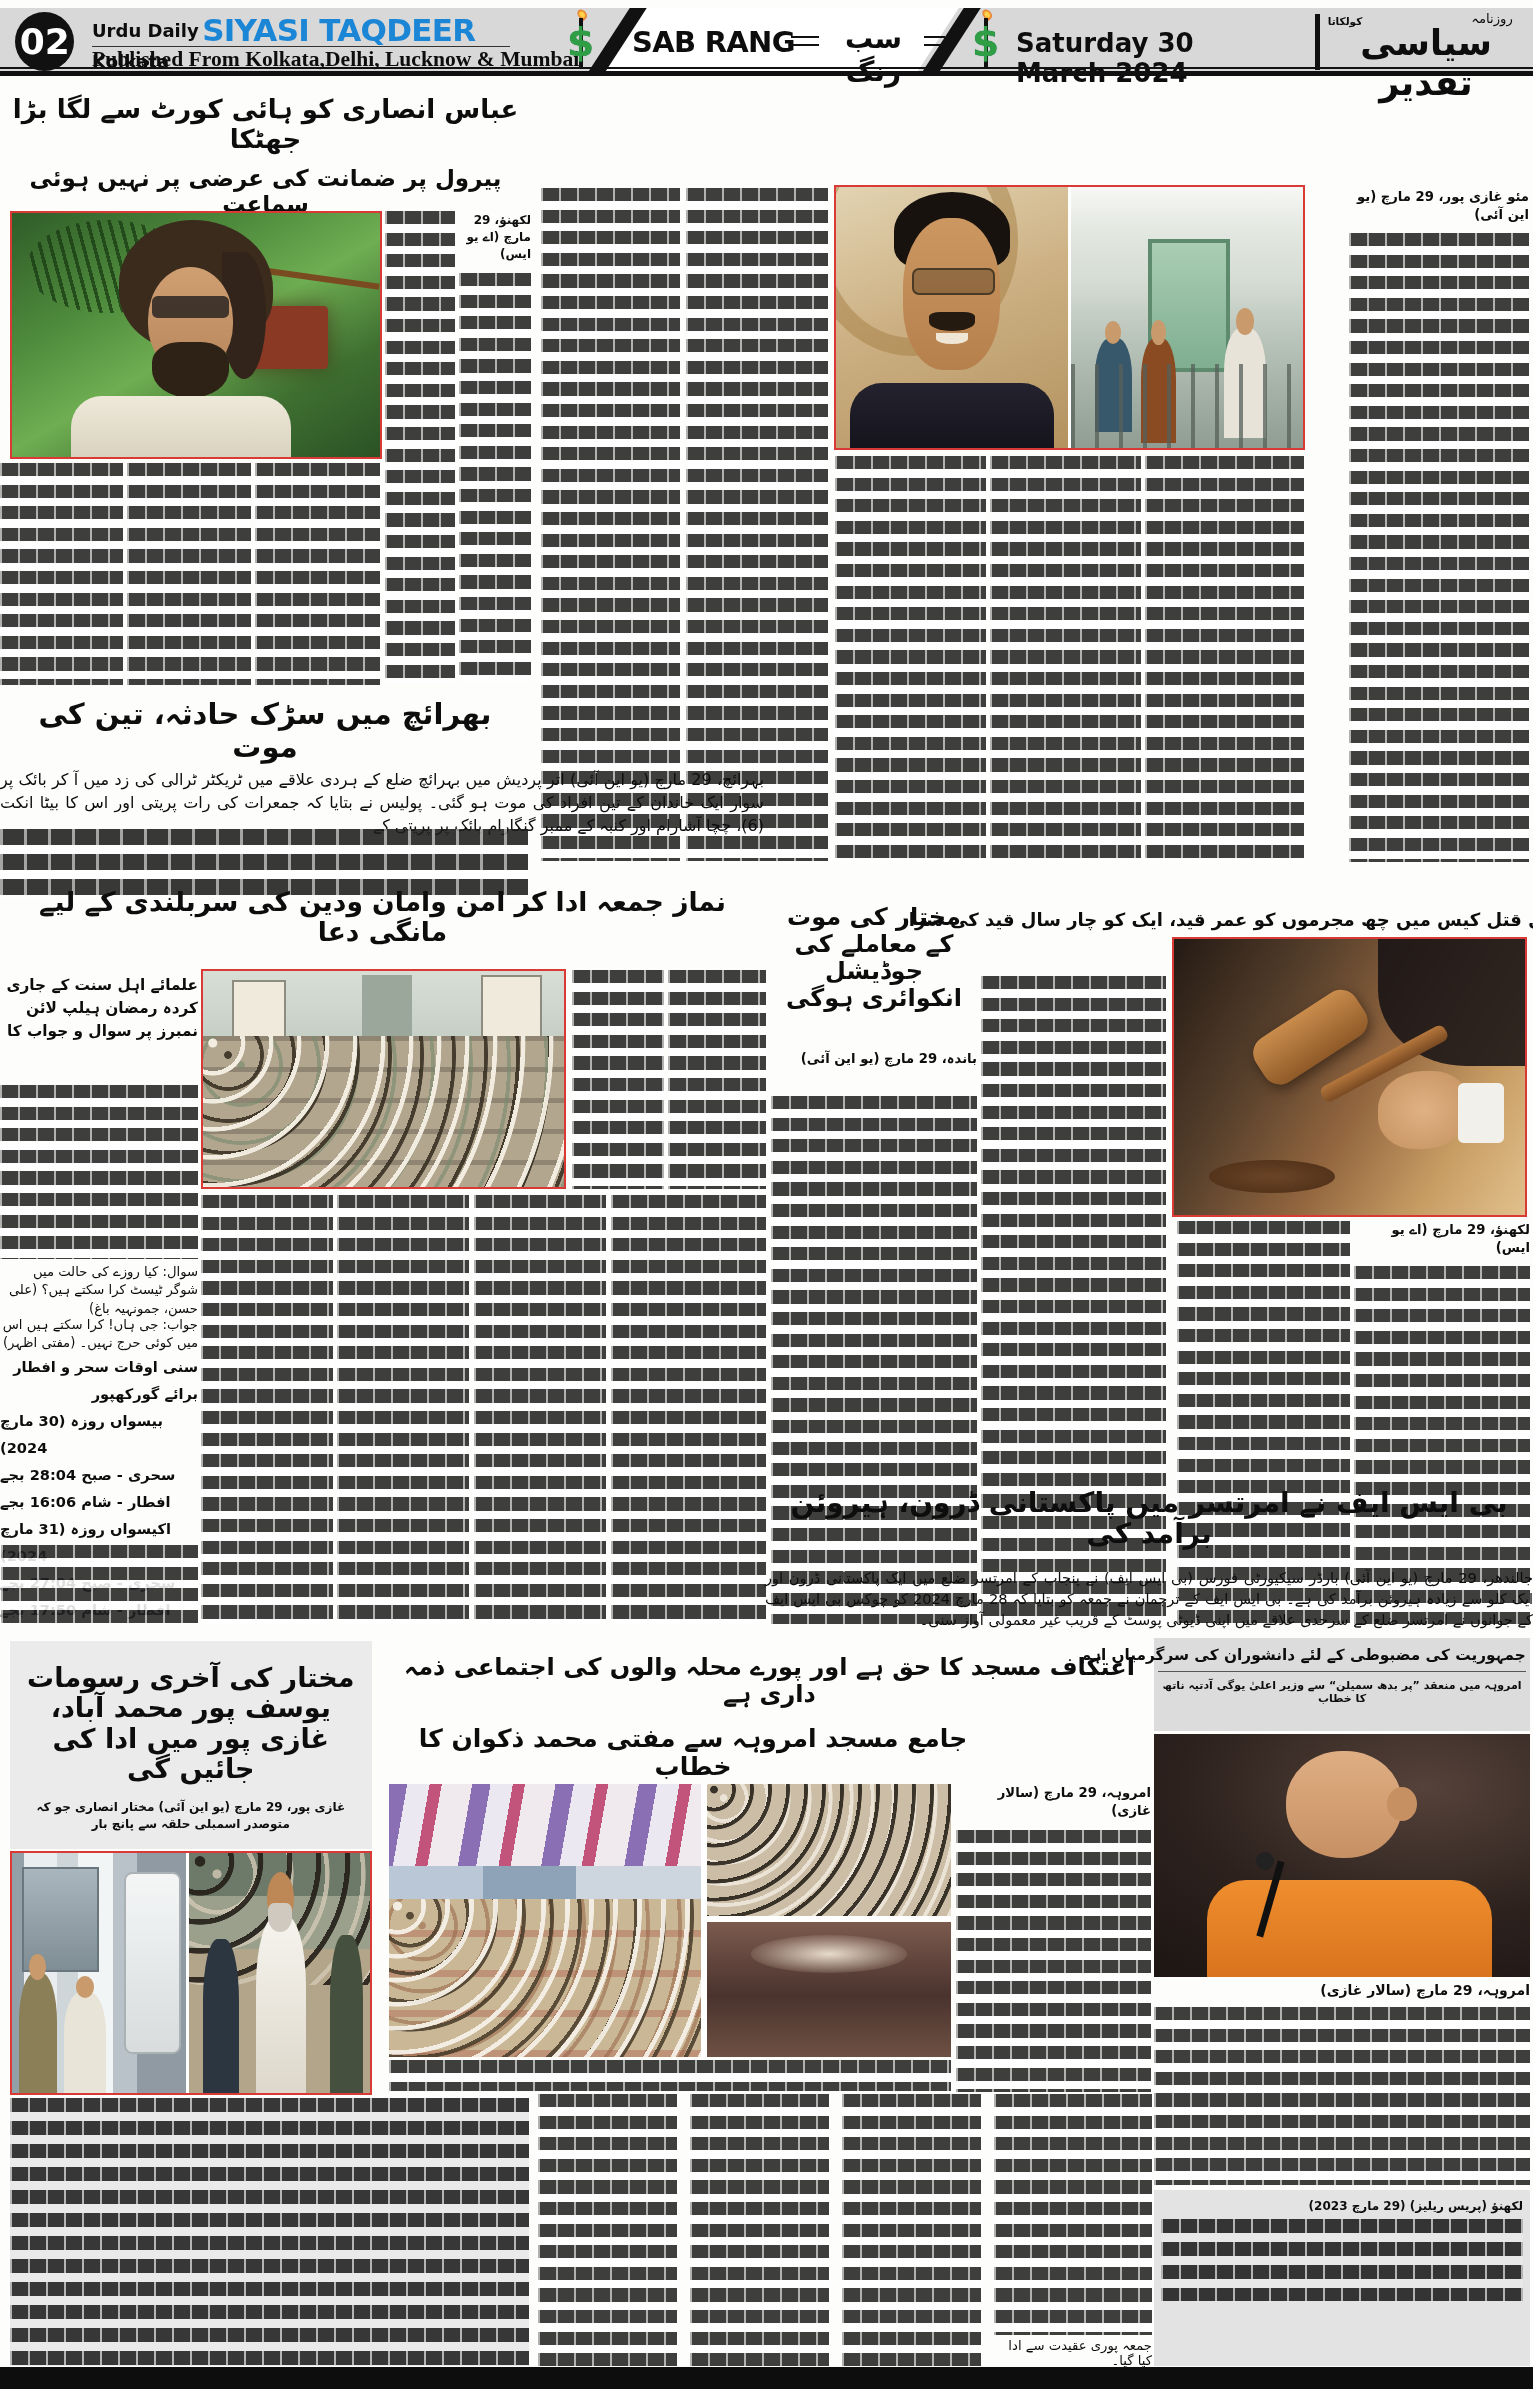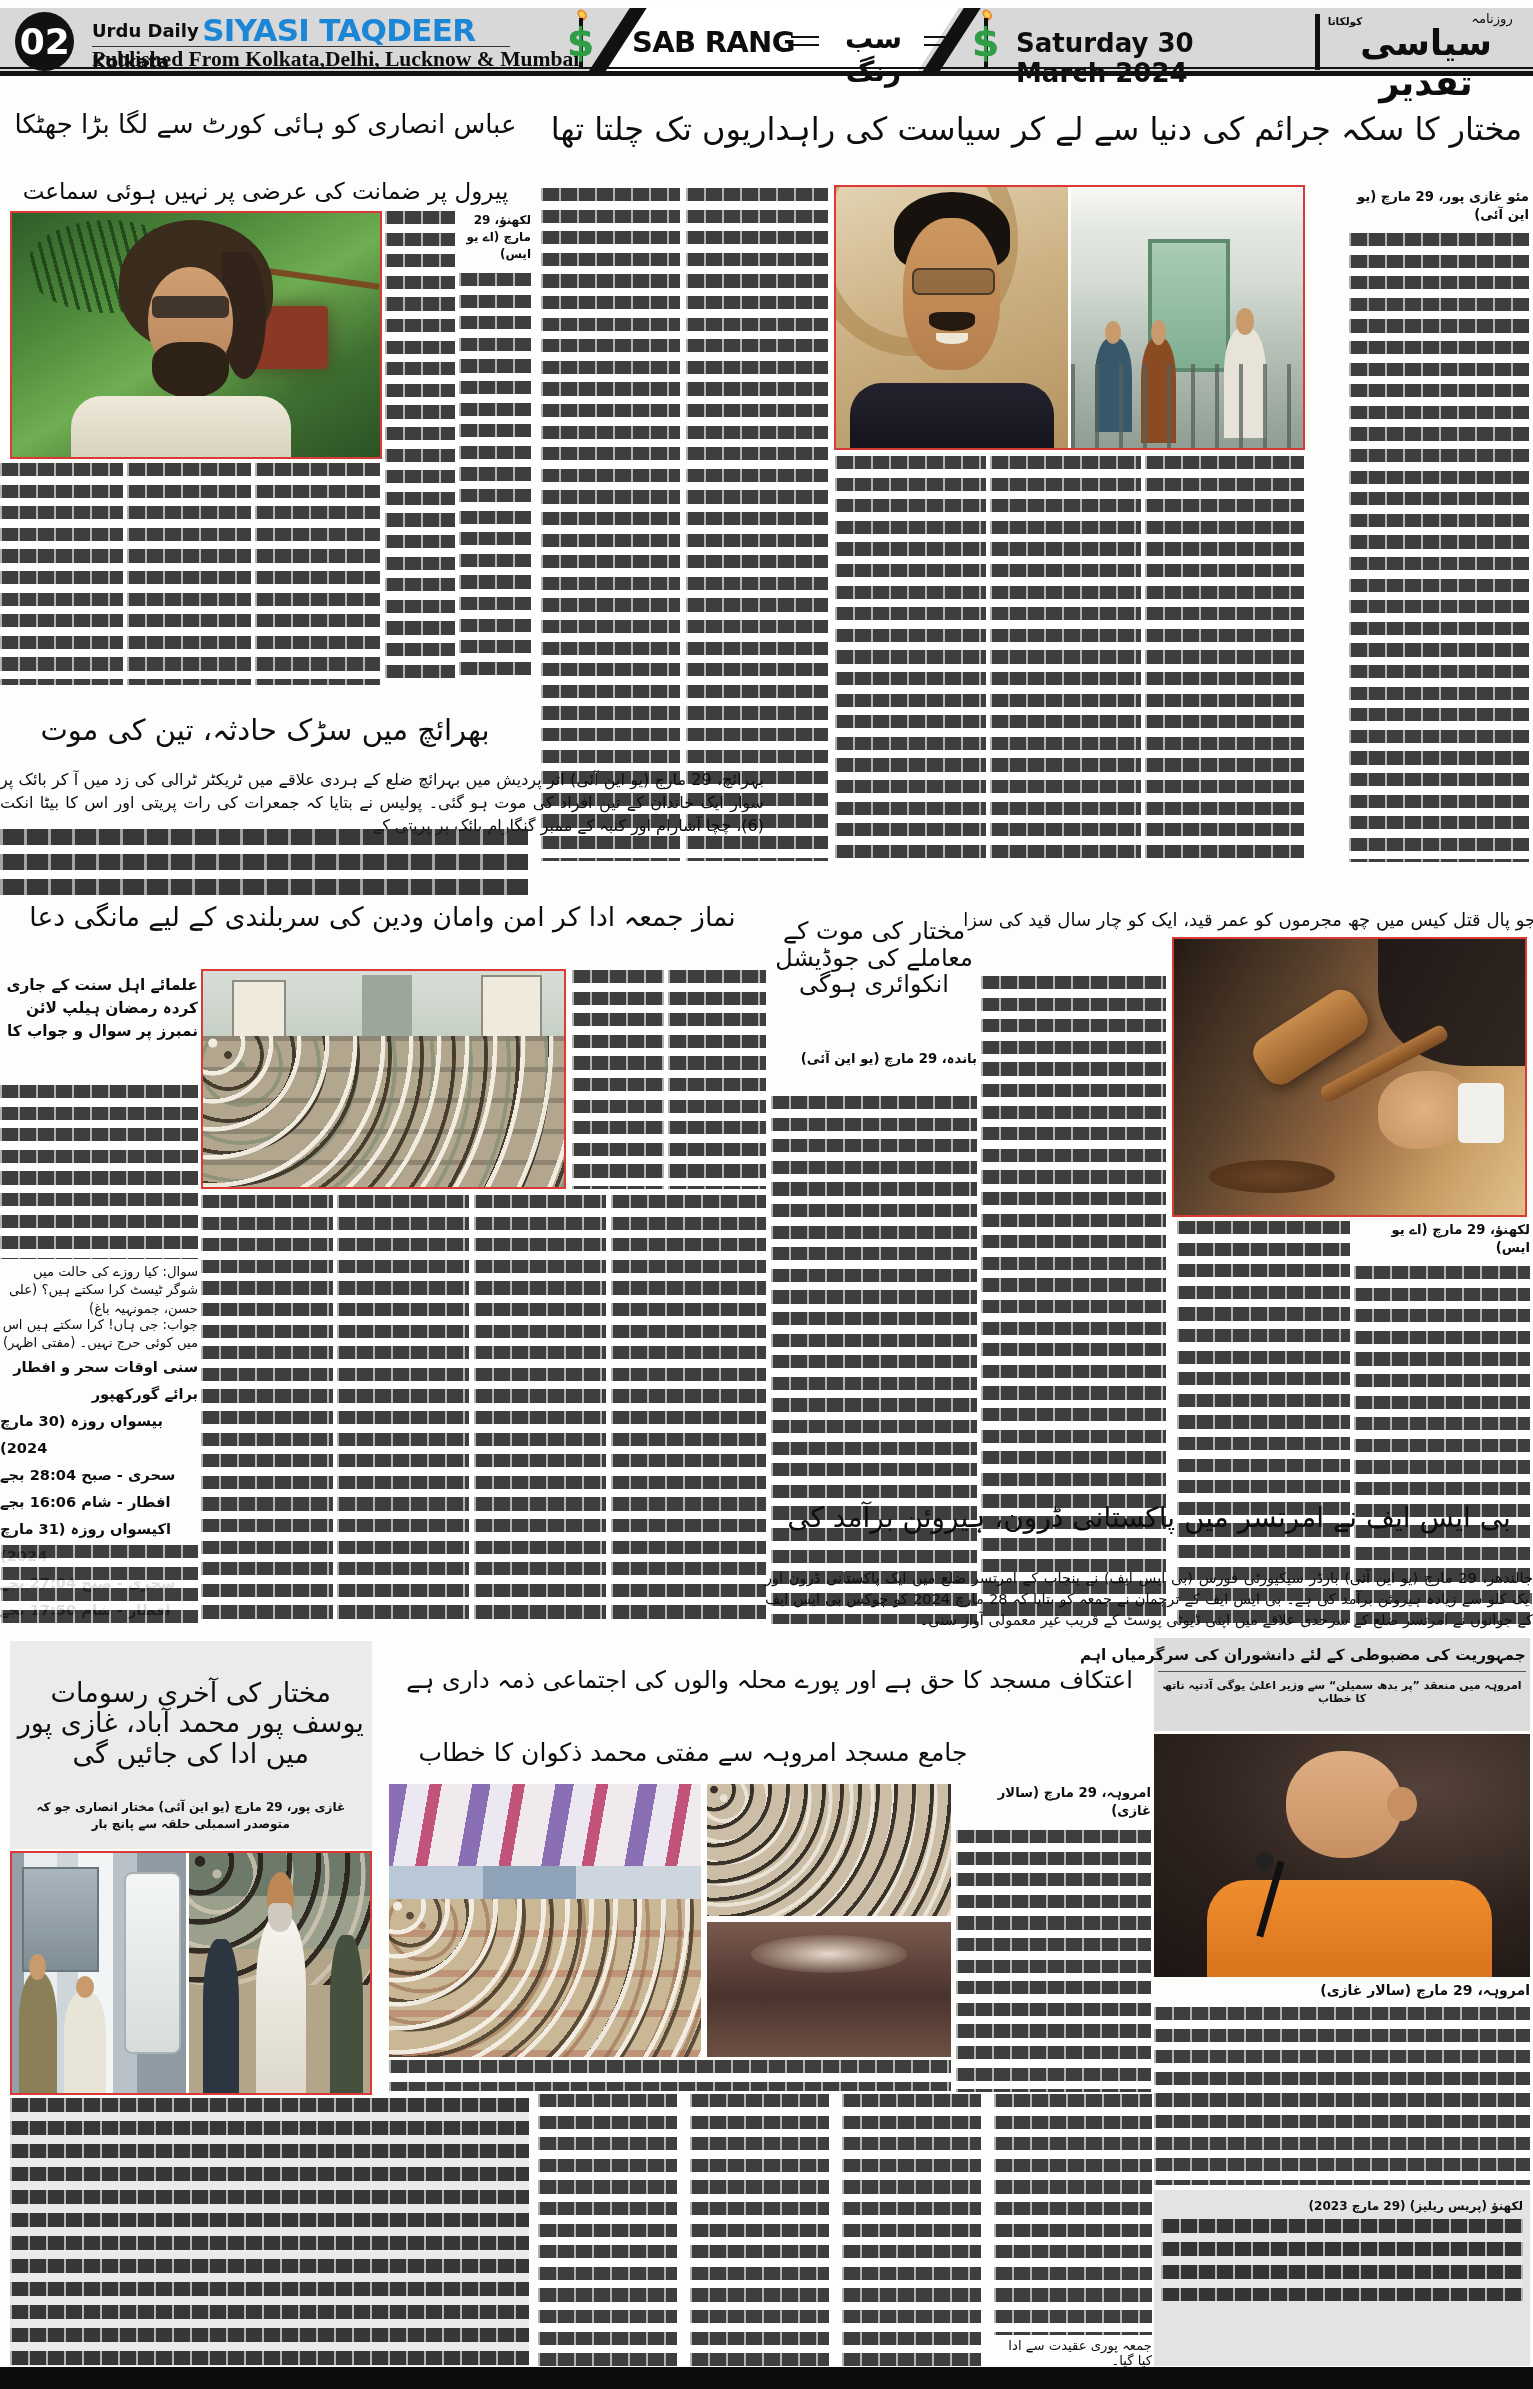--- a/index.html
+++ b/index.html
@@ -1,20 +1,20 @@
 <!DOCTYPE html>
 <html style="font-size:11px"><head>
 <meta charset="utf-8">
 <style>
   html,body{margin:0;padding:0;background:#e8e8e8}
   #page{position:relative;width:1533px;height:2389px;background:#fdfdfb;overflow:hidden;
         font-family:"DejaVu Sans",sans-serif;color:#0d0d0d}
   .abs{position:absolute;box-sizing:border-box}
   .ur{direction:rtl;unicode-bidi:plaintext}
-  .hl{font-weight:normal;text-align:center;line-height:1.12;letter-spacing:-0.7px;display:flex;
+  .hl{font-weight:bold;text-align:center;line-height:1.12;letter-spacing:-0.7px;display:flex;
       align-items:center;justify-content:center;flex-direction:column}
   .dl{font-weight:bold;text-align:right;line-height:1.4}
   
   .tx{background-image:
       repeating-linear-gradient(90deg, rgba(255,255,255,.6) 0 2.1px, transparent 2.1px 18px),
       repeating-linear-gradient(180deg,#222 0 13.2px,#ffffff 13.2px 21.6px);opacity:.87}
   .txw{background-image:
       repeating-linear-gradient(90deg, rgba(255,255,255,.55) 0 2.8px, transparent 2.8px 24px),
       repeating-linear-gradient(180deg,#1d1d1d 0 16px,#ffffff 16px 25px);opacity:.88}
   .txg{background-image:
@@ -195,23 +195,20 @@
   </div>
   <div class="abs ur dl" style="left:457px;top:212px;width:74px;height:59px;font-size:12px">
     <span>لکھنؤ، 29 مارچ (اے یو ایس)</span>
   </div>
   <div class="abs tx" style="left:385px;top:211px;width:70px;height:473px"></div>
   <div class="abs tx" style="left:459px;top:273px;width:72px;height:410px"></div>
   <div class="abs tx" style="left:0;top:463px;width:123px;height:222px"></div>
   <div class="abs tx" style="left:127px;top:463px;width:124px;height:222px"></div>
   <div class="abs tx" style="left:255px;top:463px;width:125px;height:222px"></div>
 
-  <div class="abs ur hl" style="left:540px;top:78px;width:993px;height:103px;font-size:32px">
-    <span>مختار کا سکہ جرائم کی دنیا سے لے کر سیاست کی راہداریوں تک چلتا تھا</span>
-  </div>
   <div class="abs pf" style="left:834px;top:185px;width:471px;height:265px;background:#fff">
     <div class="pc pp ph-mukhl" style="left:0;top:0;width:49.6%;height:100%">
       <div class="pc arch"></div>
       <div class="pc hair"></div>
       <div class="pc face"></div>
       <div class="pc spec"></div>
       <div class="pc must"></div>
       <div class="pc smile"></div>
       <div class="pc kurta"></div>
     </div>

